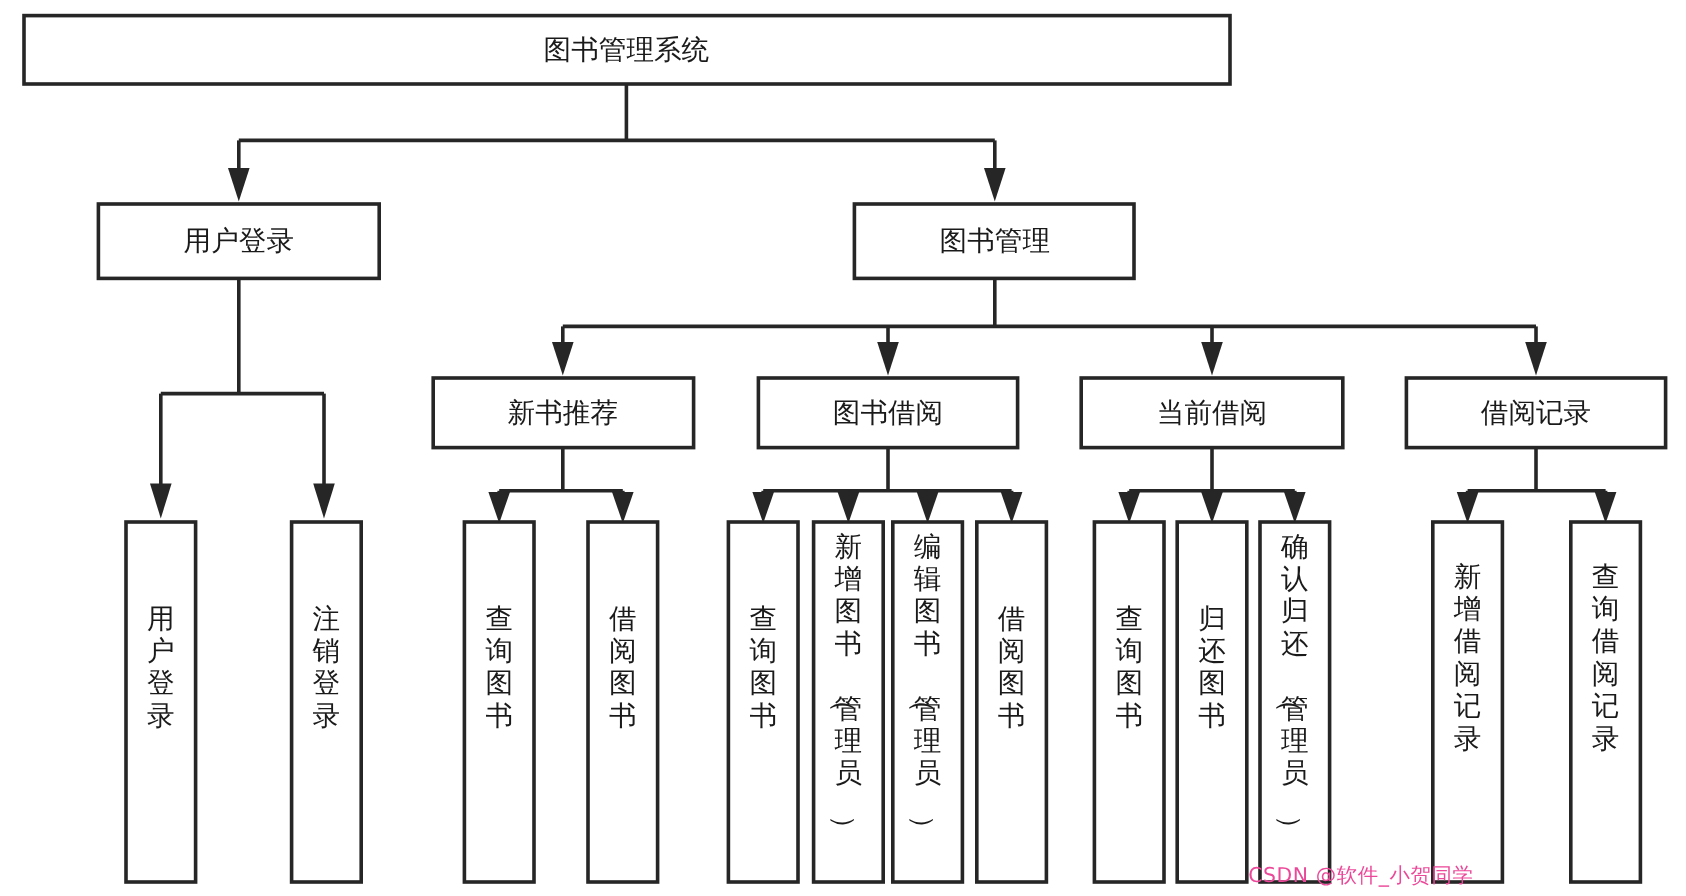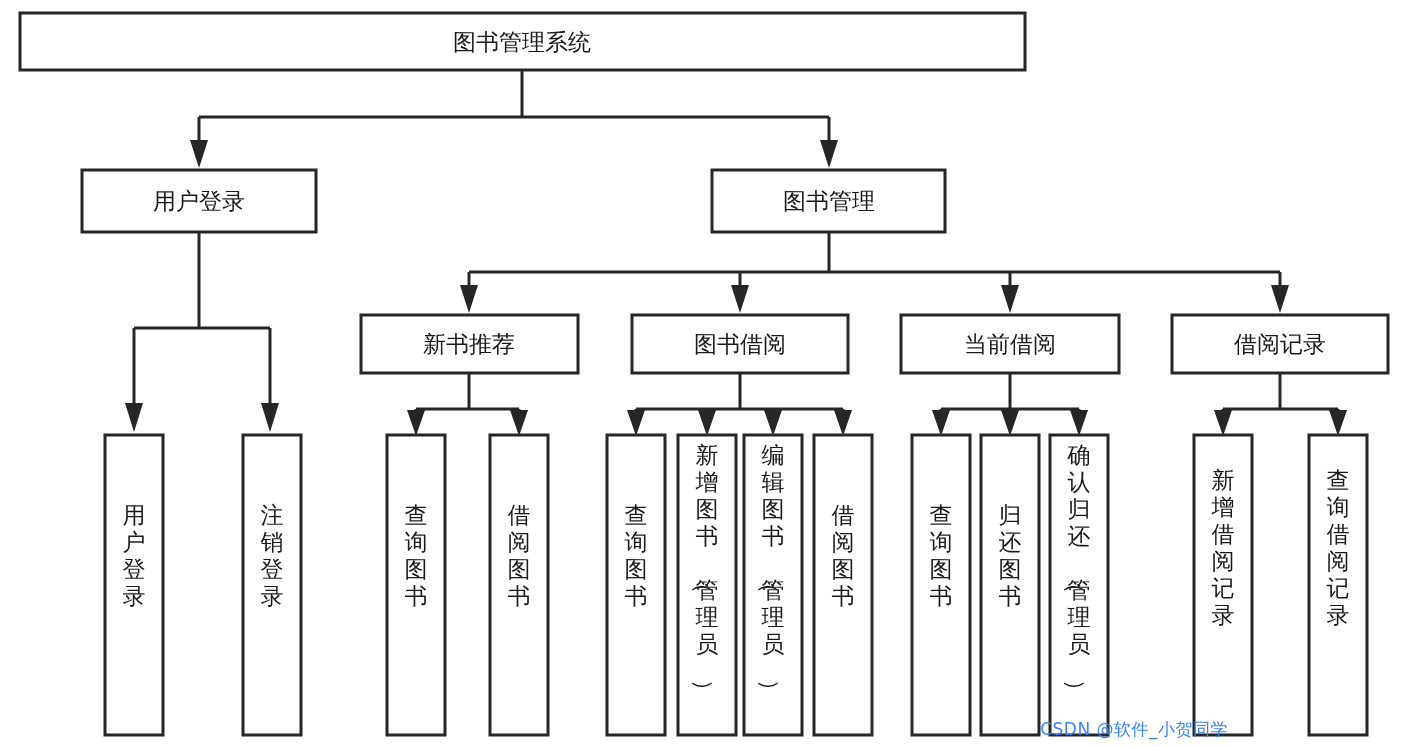--- a/index.html
+++ b/index.html
@@ -52,21 +52,21 @@
   .node-label-vert {
     fill: #1a1a1a;
     font-family: "DejaVu Sans", "Liberation Sans", sans-serif;
     font-size: 23px;
     text-anchor: middle;
   }
   .watermark {
     position: absolute;
     right: 8px;
     bottom: 6px;
-    color: #3b82f6;
+    color: #ec4899;
     font-size: 17px;
     font-family: "DejaVu Sans", "Liberation Sans", sans-serif;
     white-space: nowrap;
     letter-spacing: 0.5px;
     pointer-events: none;
   }
 </style>
 </head>
 <body>
 

